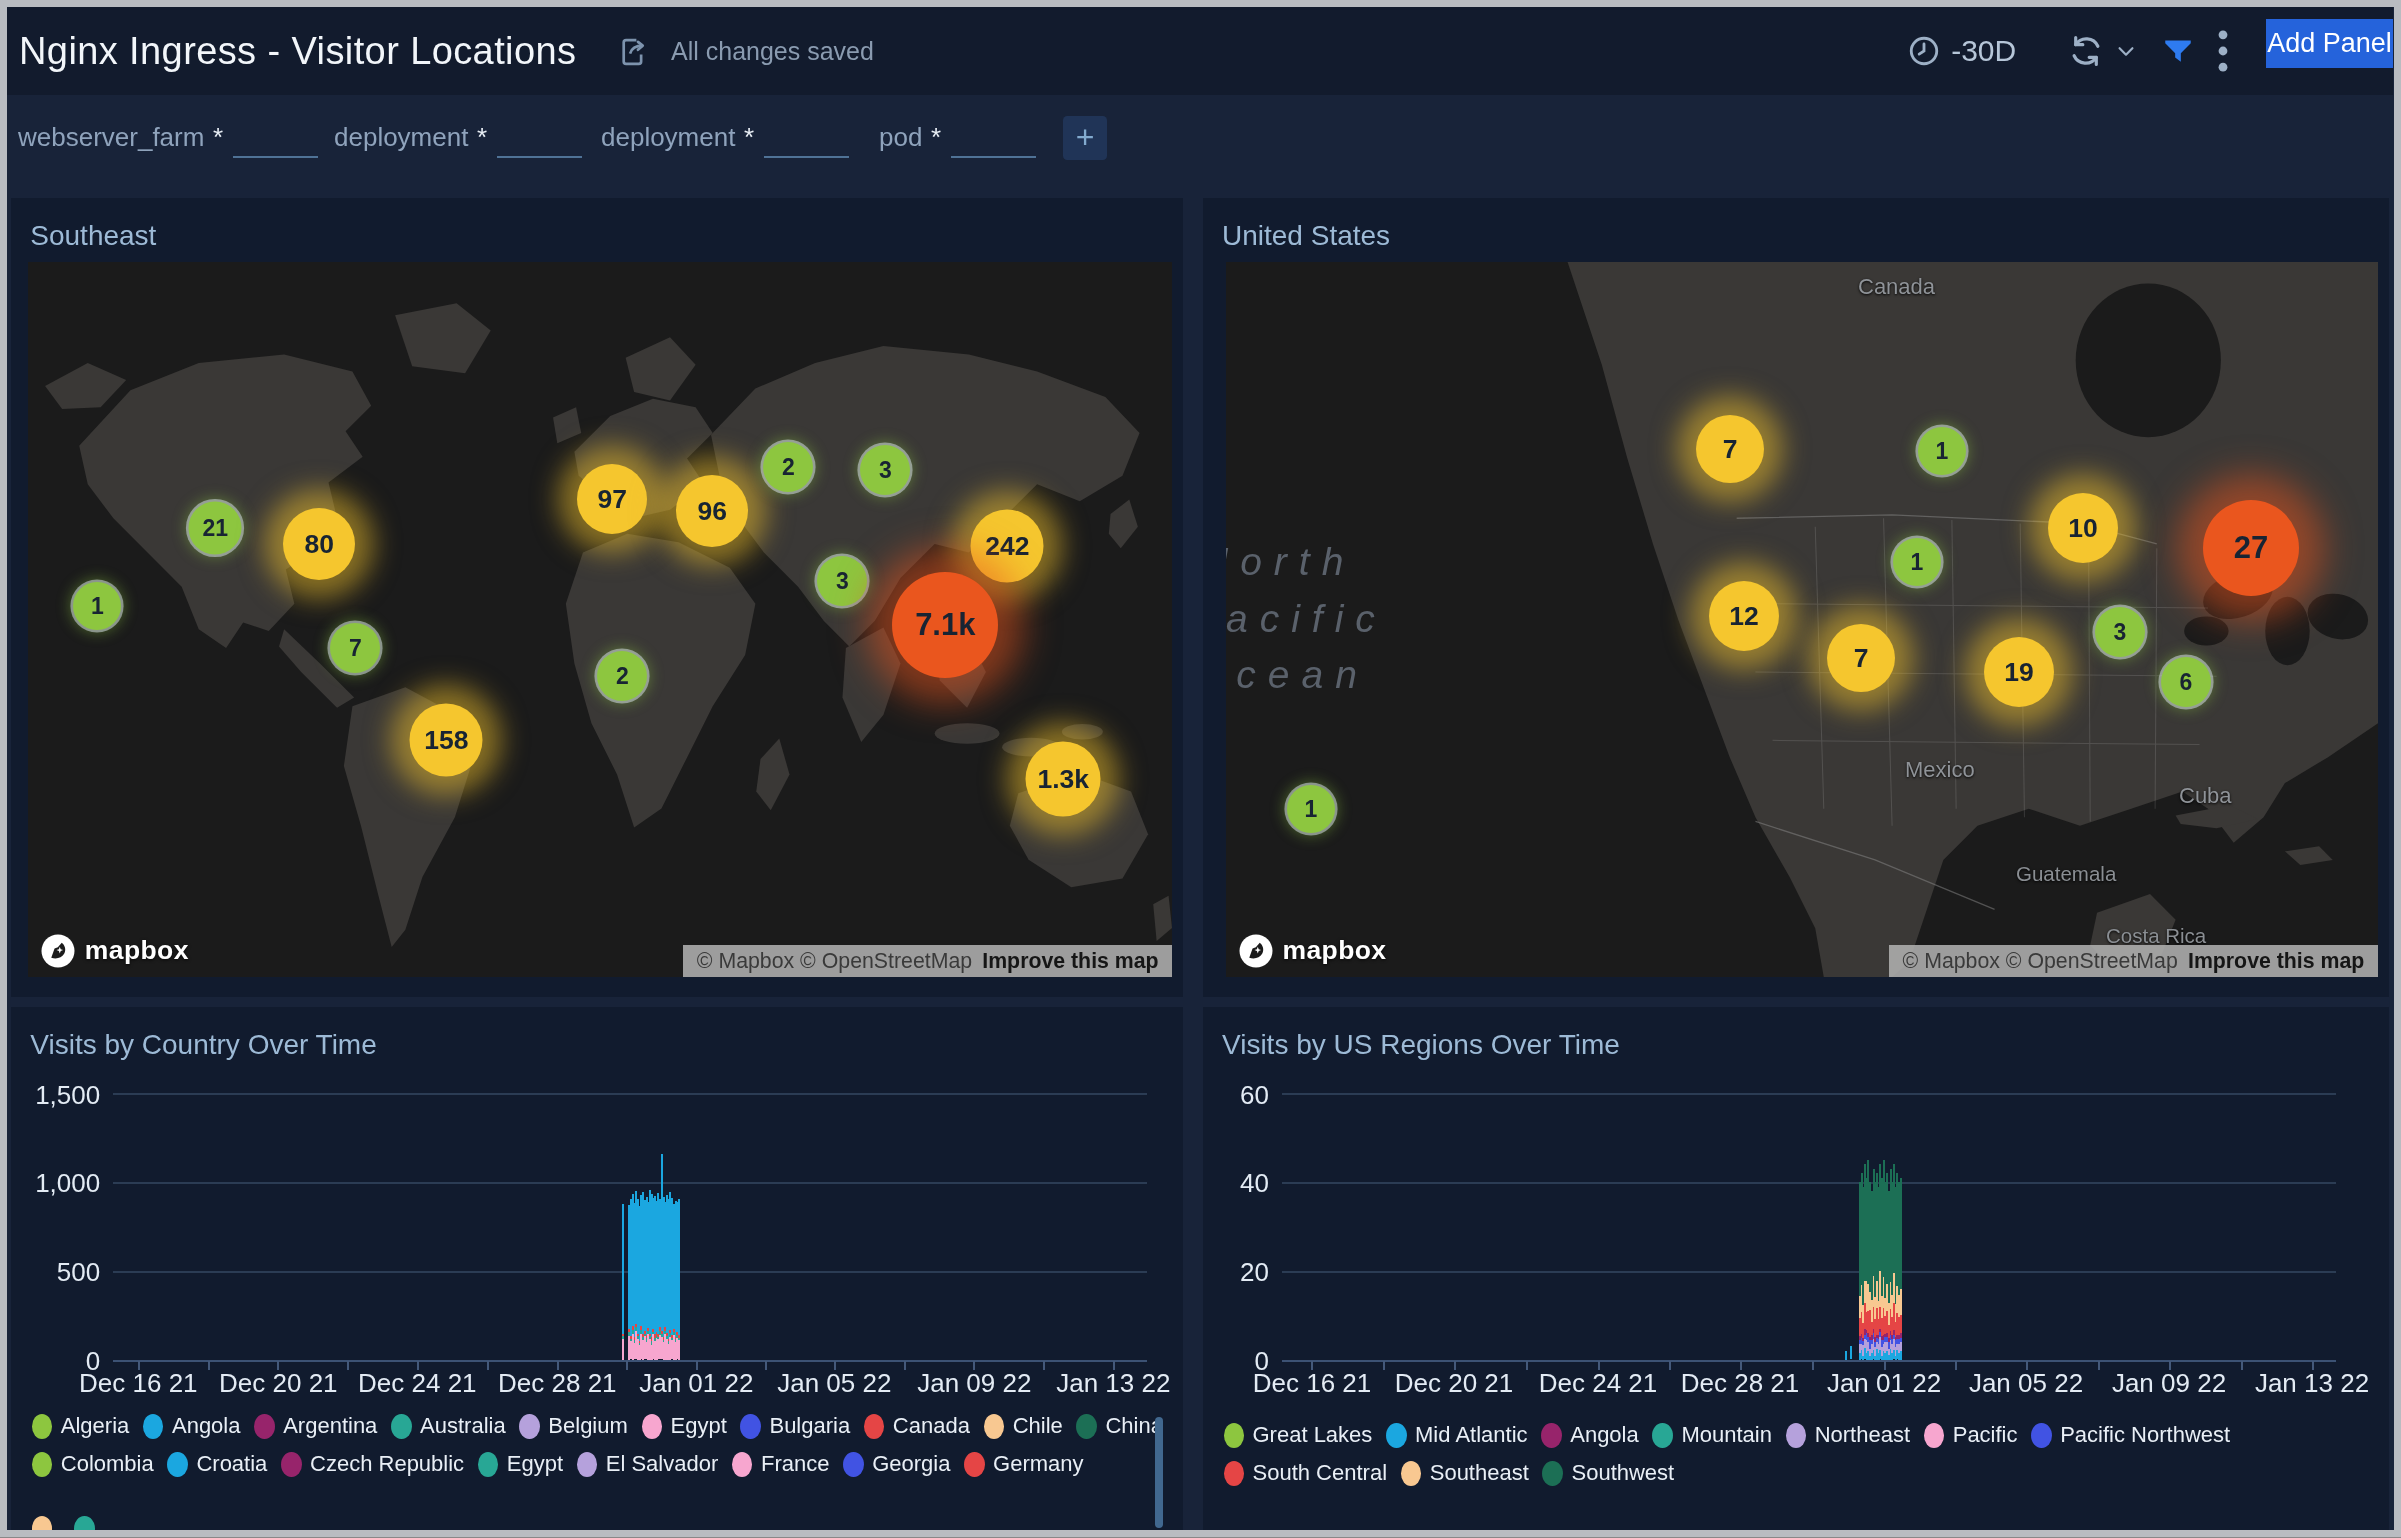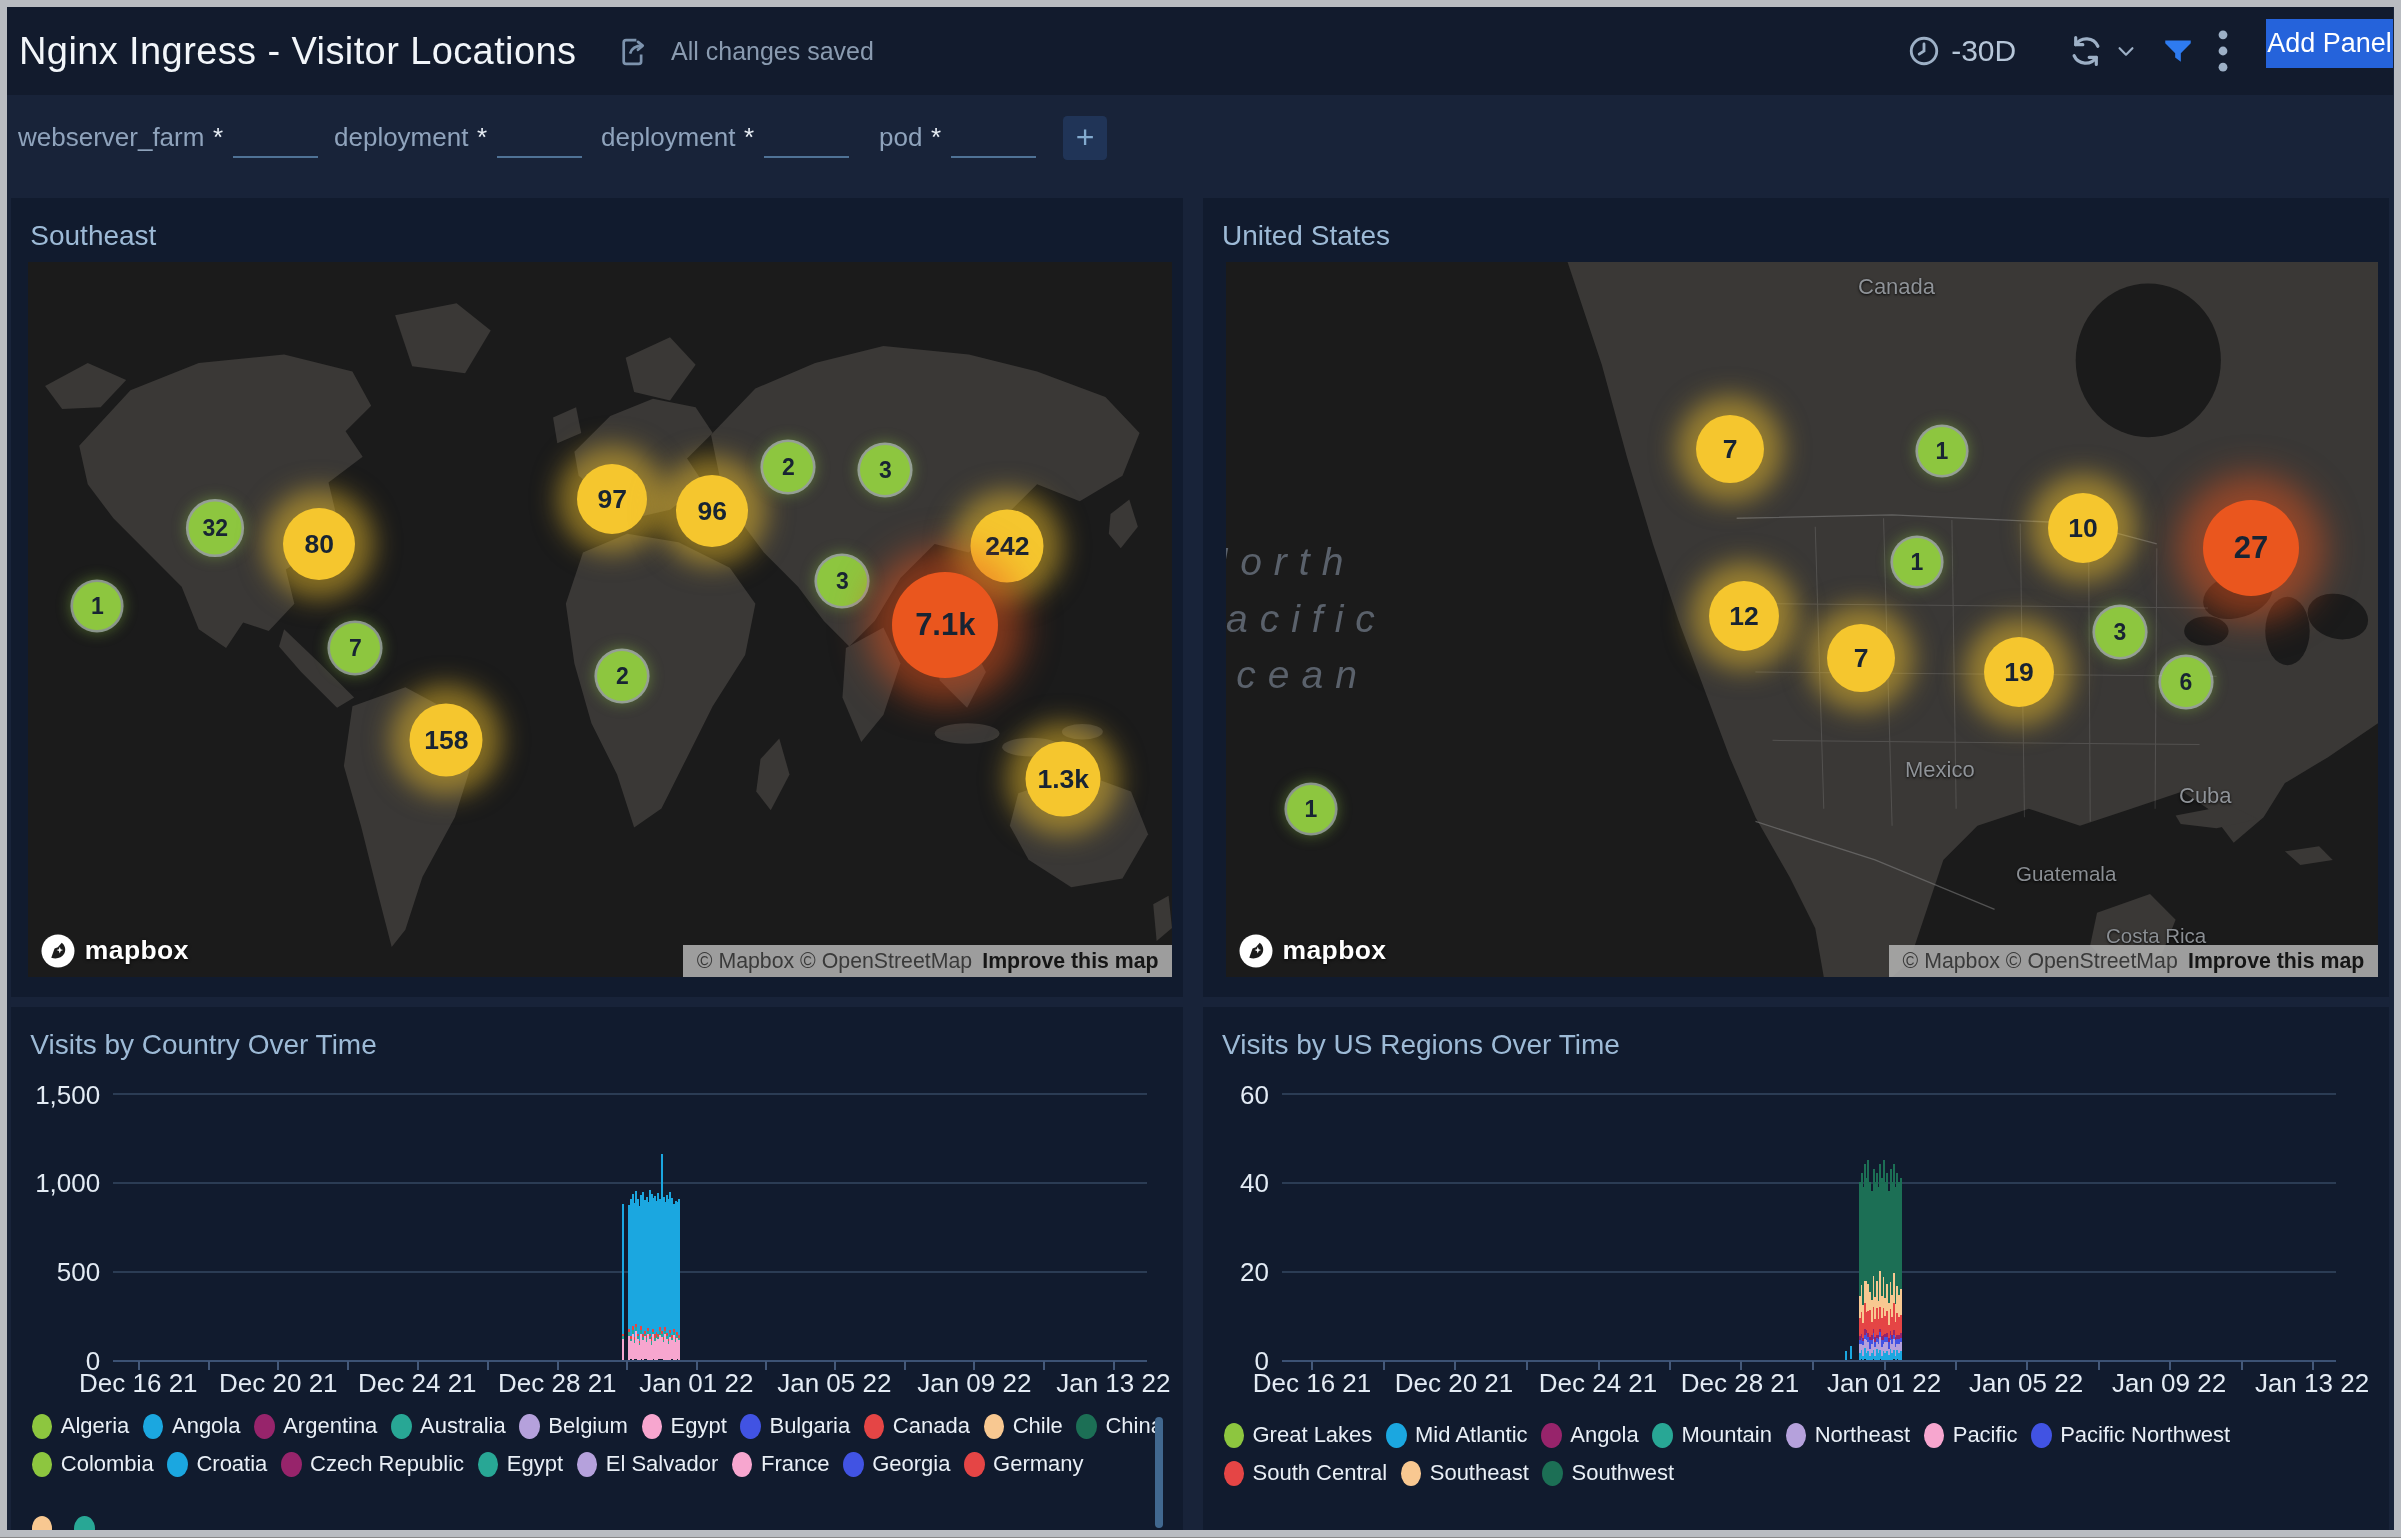--- a/index.html
+++ b/index.html
@@ -167,21 +167,21 @@
           <path d="M1058 430 L1102 440 1122 480 1100 522 1068 490 Z"></path>
           <ellipse cx="1100" cy="552" rx="38" ry="12"></ellipse>
           <ellipse cx="1175" cy="568" rx="34" ry="11"></ellipse>
           <ellipse cx="1235" cy="550" rx="24" ry="9"></ellipse>
           <path d="M1268 295 L1290 278 1300 310 1280 335 1266 318 Z"></path>
           <path d="M1160 622 L1232 598 1292 620 1312 670 1282 722 1222 732 1172 700 1150 660 Z"></path>
           <path d="M1318 752 L1336 742 1340 780 1322 795 Z"></path>
         </g>
       </svg>
       <div class="bubbles">
-            <div class="bubble green" style="left: 187px; top: 266px; height: 53px; width: 53px; font-size: 23px;">32</div>
+            <div class="bubble green" style="left: 187px; top: 266px; height: 53px; width: 53px; font-size: 23px;">21</div>
             <div class="bubble yellow" style="left: 291px; top: 282px; height: 72px; width: 72px; font-size: 26.5px;">80</div>
             <div class="bubble green" style="left: 69px; top: 344px; height: 48px; width: 48px; font-size: 23px;">1</div>
             <div class="bubble green" style="left: 327px; top: 386px; height: 50px; width: 50px; font-size: 23px;">7</div>
             <div class="bubble yellow" style="left: 418px; top: 478px; height: 73px; width: 73px; font-size: 26.5px;">158</div>
             <div class="bubble yellow" style="left: 584px; top: 237px; height: 70px; width: 70px; font-size: 26.5px;">97</div>
             <div class="bubble yellow" style="left: 684px; top: 249px; height: 72px; width: 72px; font-size: 26.5px;">96</div>
             <div class="bubble green" style="left: 760px; top: 205px; height: 50px; width: 50px; font-size: 23px;">2</div>
             <div class="bubble green" style="left: 857px; top: 208px; height: 50px; width: 50px; font-size: 23px;">3</div>
             <div class="bubble yellow" style="left: 979px; top: 284px; height: 73px; width: 73px; font-size: 26.5px;">242</div>
             <div class="bubble green" style="left: 814px; top: 319px; height: 50px; width: 50px; font-size: 23px;">3</div>

